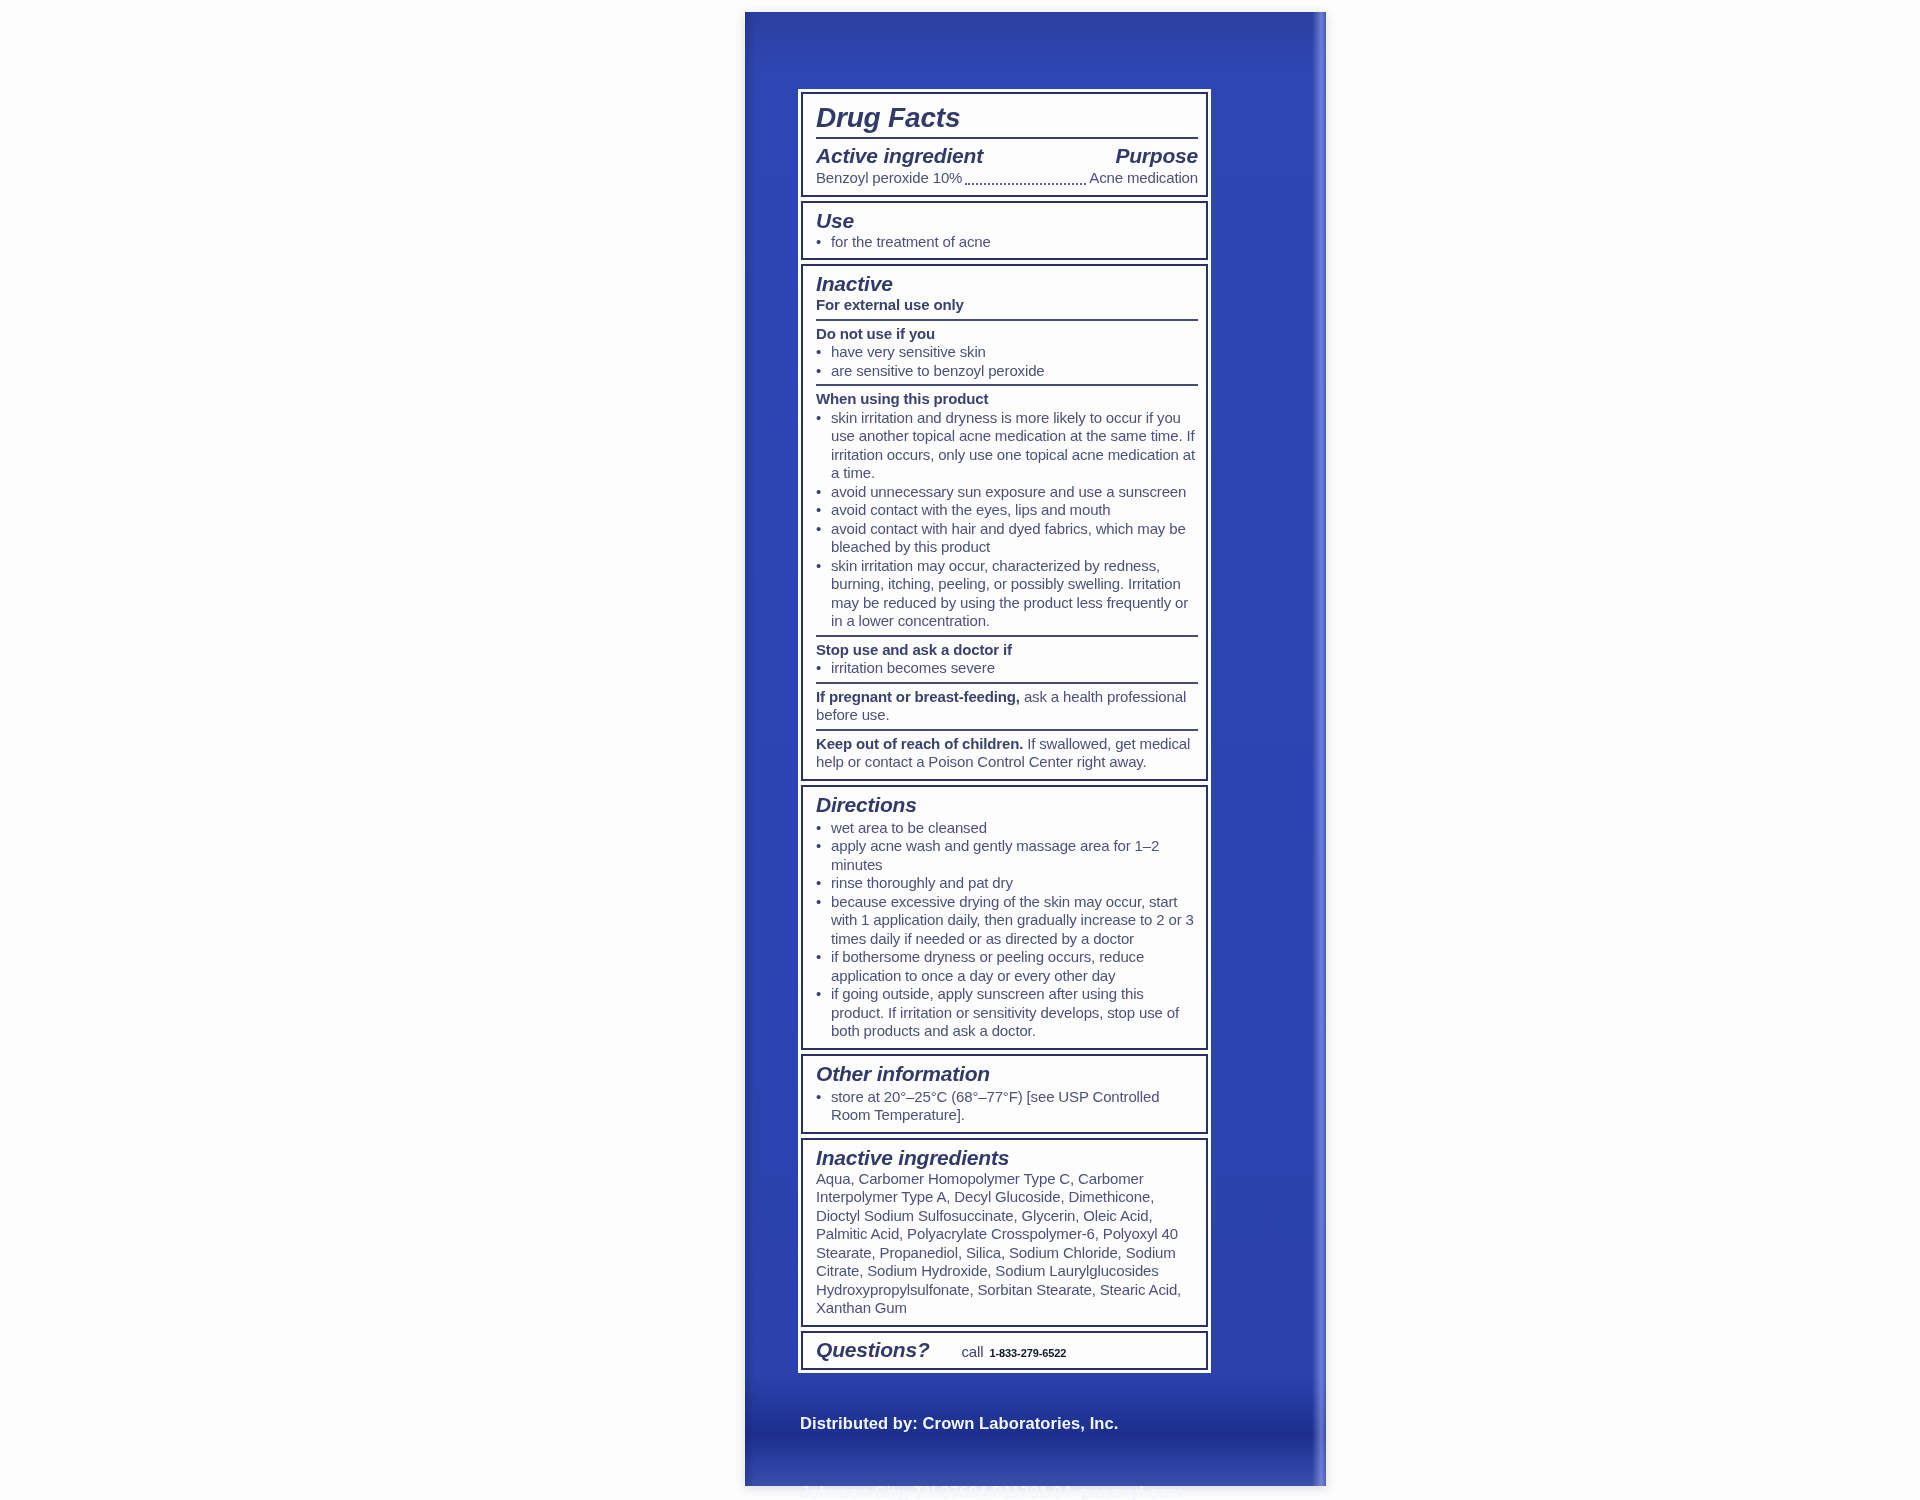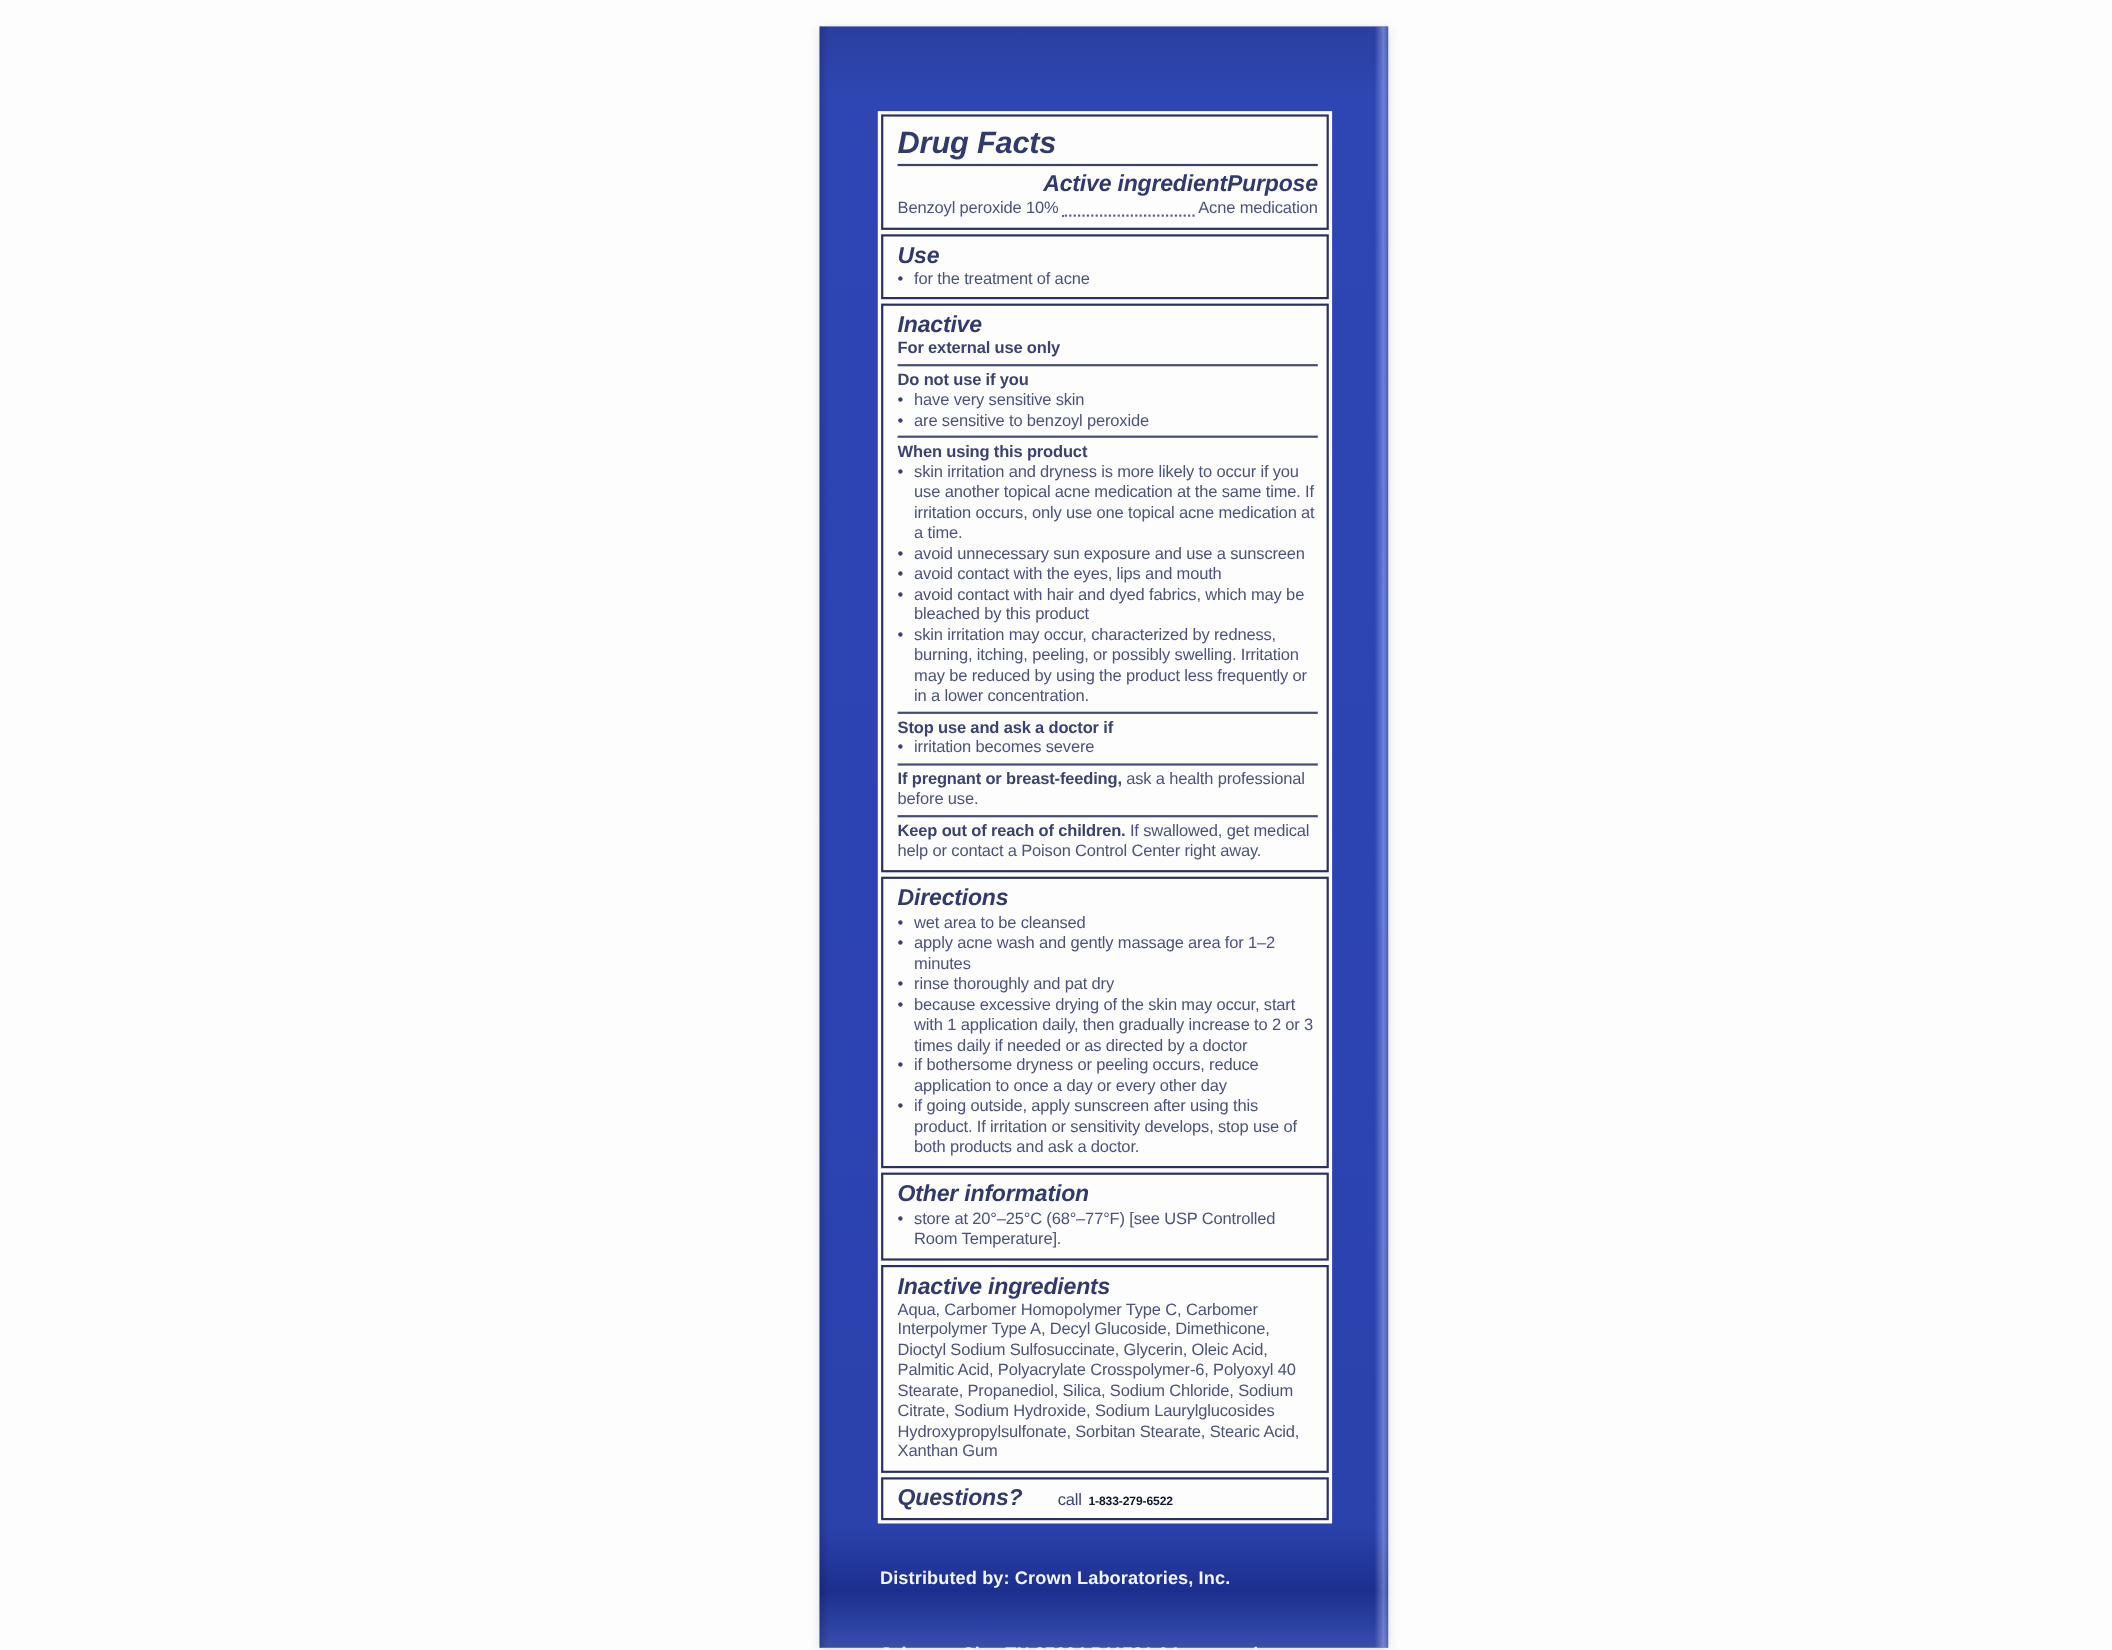--- a/index.html
+++ b/index.html
@@ -5,21 +5,21 @@
   html,body{margin:0;padding:0;}
   body{
     width:1920px;height:1500px;position:relative;
     background:#fdfdfd;
     font-family:"Liberation Sans", sans-serif;
     overflow:hidden;
   }
   .scene{position:absolute;inset:0;}
   
   .box{
-    position:absolute;left:745px;top:24px;width:517px;height:1474px;
+    position:absolute;left:745px;top:12px;width:581px;height:1474px;
     background:
       linear-gradient(90deg, rgba(10,16,60,.22) 0, rgba(10,16,60,0) 1.6%, rgba(10,16,60,0) 97.6%, rgba(190,200,255,.45) 99.2%, rgba(120,135,220,.35) 100%),
       linear-gradient(180deg,#2a3f9f 0,#2e46b2 4%,#2c44b2 55%,#2b42ac 92.5%,#1c2f8e 96.5%,#2f45a6 99%,#3a4fa9 100%);
     box-shadow:0 2px 10px rgba(40,50,90,.18);
   }
   
   .panel{
     position:absolute;left:53px;top:77px;width:413px;
     background:#fcfcfd;
     padding:3px 0 3px 0;
@@ -45,21 +45,21 @@
     line-height:25px;
     letter-spacing:-0.2px;
   }
   .title{font-size:28px;line-height:33px;padding-top:2px;}
   .rule-title{
     border:none;border-top:2px solid #3a4169;margin:3px 0 4px 0;
   }
   .rule-thin{
     border:none;border-top:2px solid #464c74;margin:4px 0 4px 0;
   }
-  .two-col{display:flex;justify-content:flex-end;align-items:baseline;}
+  .two-col{display:flex;justify-content:space-between;align-items:baseline;}
   .leader-row{display:flex;align-items:flex-end;margin-top:1px;}
   .leader{
     flex:1;border-bottom:2px dotted #5a6088;margin:0 3px 3px 3px;height:12px;
   }
   .sub{font-weight:bold;color:#3b4270;}
   .b{display:flex;margin:0;}
   .dot{width:15px;flex:none;color:#3b4270;}
   .b span:last-child{flex:1;}
   .para{margin:0;}
   .para .strong{font-weight:bold;color:#3b4270;}

